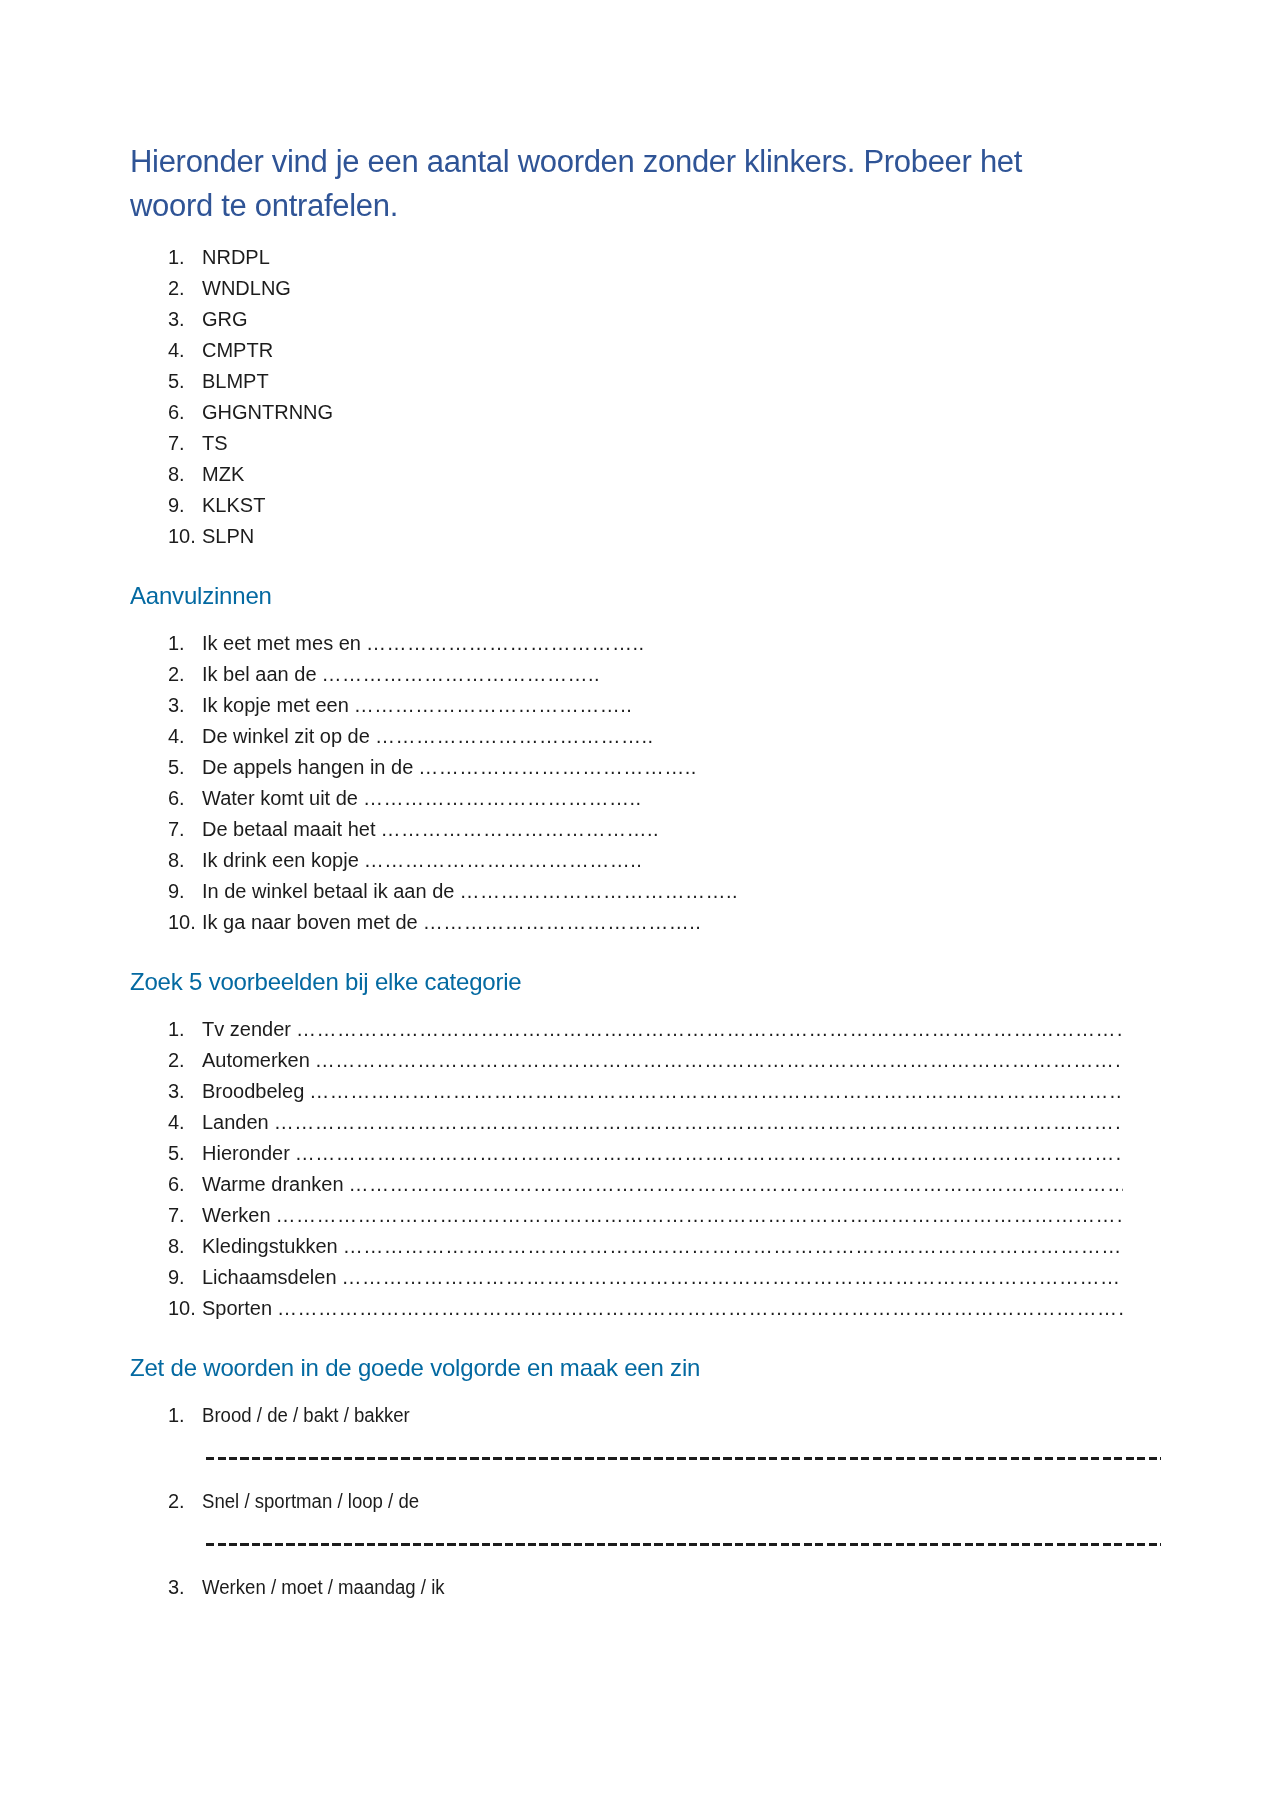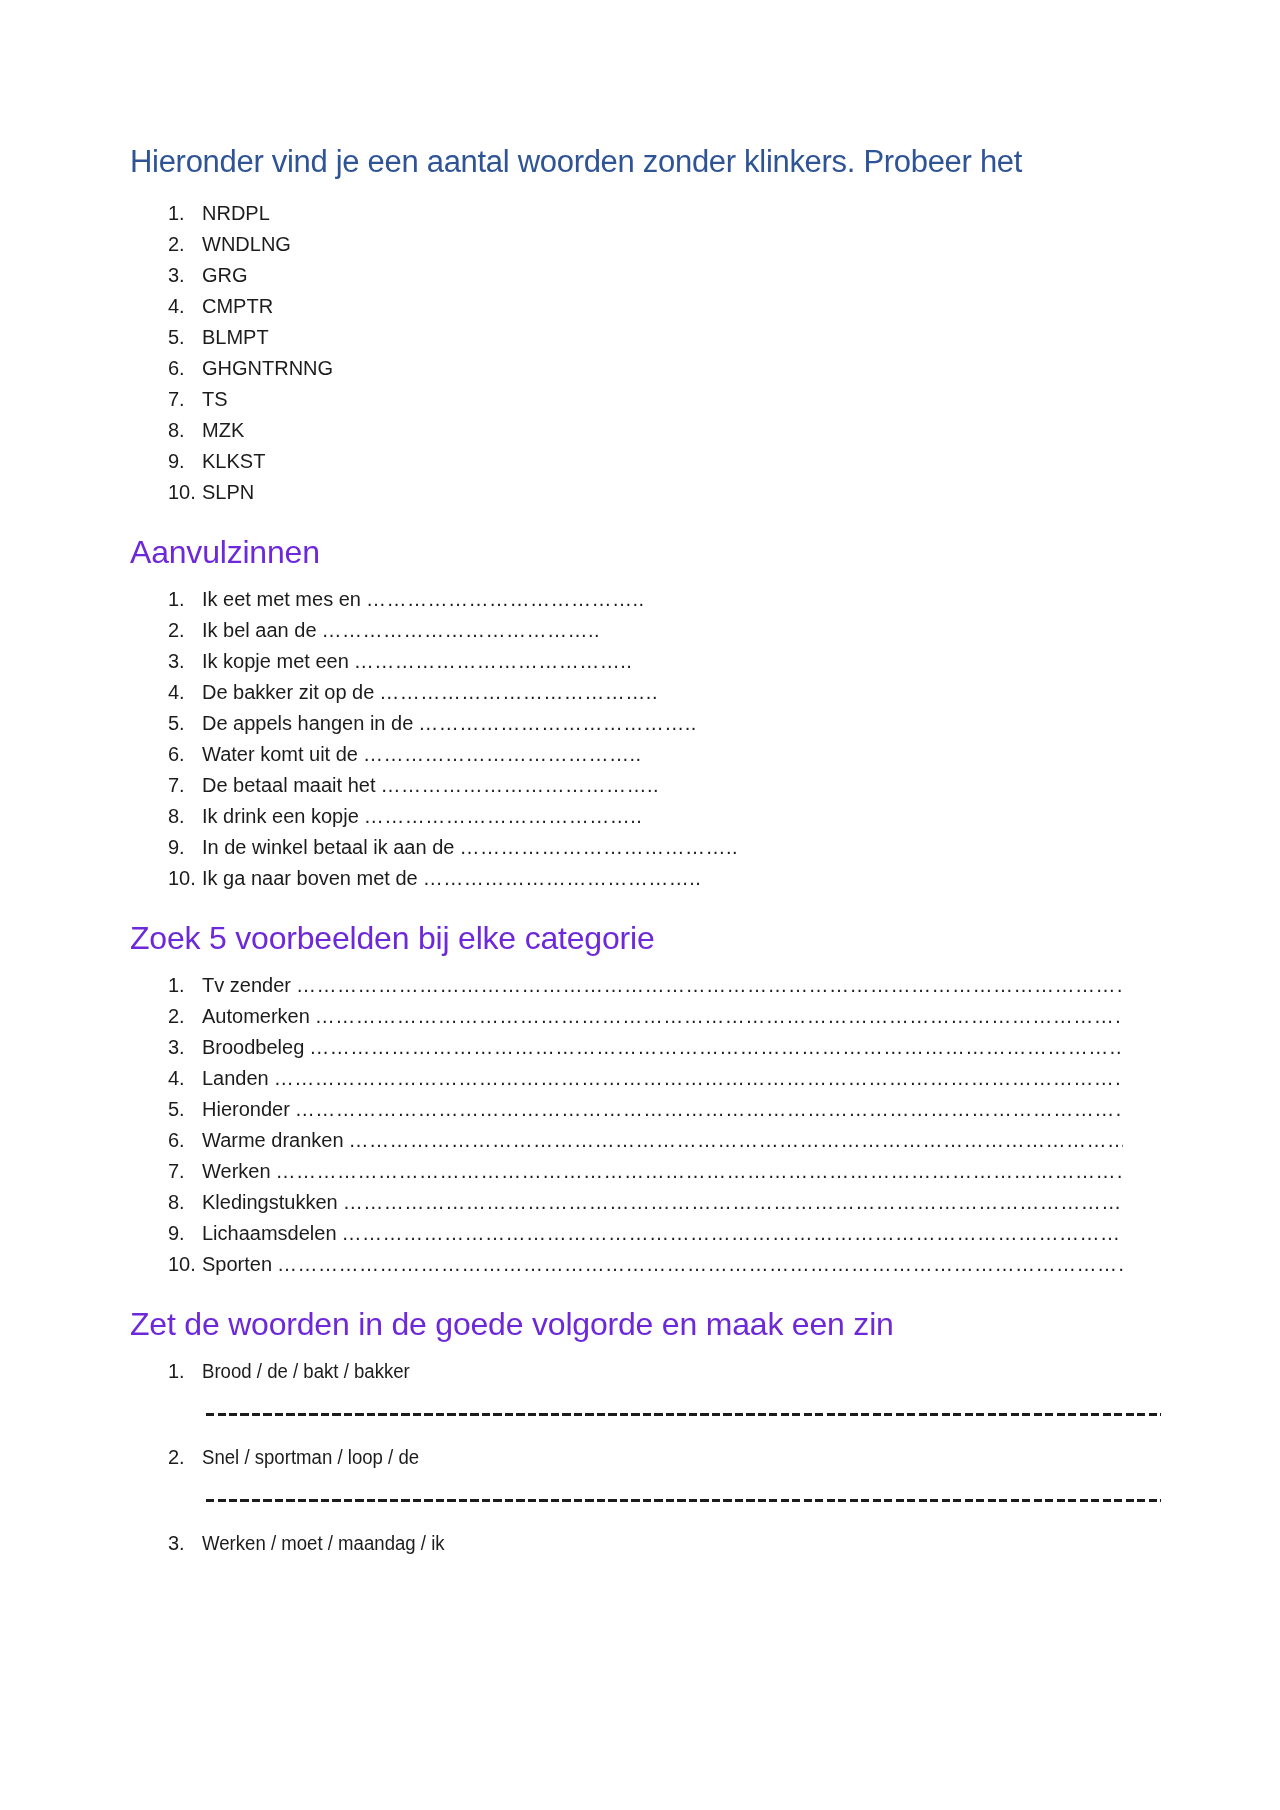--- a/index.html
+++ b/index.html
@@ -19,25 +19,25 @@
     margin:0 0 14px 0;
     font-size:31px;
     line-height:44px;
     font-weight:400;
     letter-spacing:-0.3px;
     color:#2f5496;
     white-space:nowrap;
   }
   h2{
     margin:24px 0 12px 0;
-    font-size:32px;
+    font-size:24px;
     line-height:40px;
     font-weight:400;
     letter-spacing:-0.2px;
-    color:#6d28d9;
+    color:#0369a1;
     white-space:nowrap;
   }
   .list{
     margin-left:38px;
     font-size:20px;
     line-height:31px;
   }
   .li{
     display:flex;
     align-items:baseline;
@@ -72,20 +72,21 @@
     margin:26px 0 26px 38px;
     background:repeating-linear-gradient(90deg,#1c1c1c 0,#1c1c1c 8px,transparent 8px,transparent 11.5px);
   }
 </style>
 </head>
 <body>
 
 <div class="page">
 
   <h1><span>Hieronder vind je een aantal woorden zonder klinkers. Probeer het</span><br>
+    <span>woord te ontrafelen.</span>
   </h1>
 
   <div class="list">
       <div class="li">
         <span class="num">1.</span>
         <span class="txt">NRDPL</span>
       </div>
       <div class="li">
         <span class="num">2.</span>
         <span class="txt">WNDLNG</span>
@@ -137,21 +138,21 @@
         <span class="txt">Ik bel aan de</span>
         <span class="leader">…………………………………..</span>
       </div>
       <div class="li">
         <span class="num">3.</span>
         <span class="txt">Ik kopje met een</span>
         <span class="leader">…………………………………..</span>
       </div>
       <div class="li">
         <span class="num">4.</span>
-        <span class="txt">De bakker zit op de</span>
+        <span class="txt">De winkel zit op de</span>
         <span class="leader">…………………………………..</span>
       </div>
       <div class="li">
         <span class="num">5.</span>
         <span class="txt">De appels hangen in de</span>
         <span class="leader">…………………………………..</span>
       </div>
       <div class="li">
         <span class="num">6.</span>
         <span class="txt">Water komt uit de</span>

